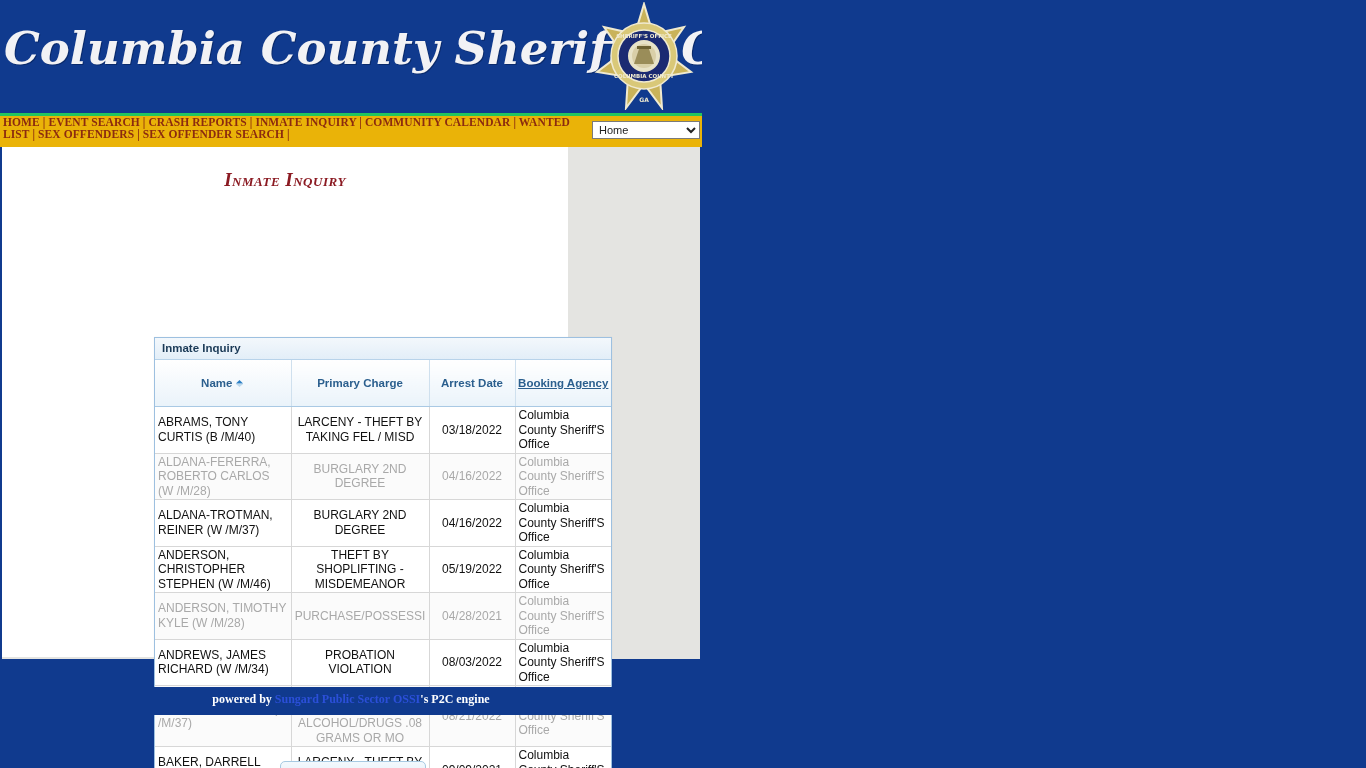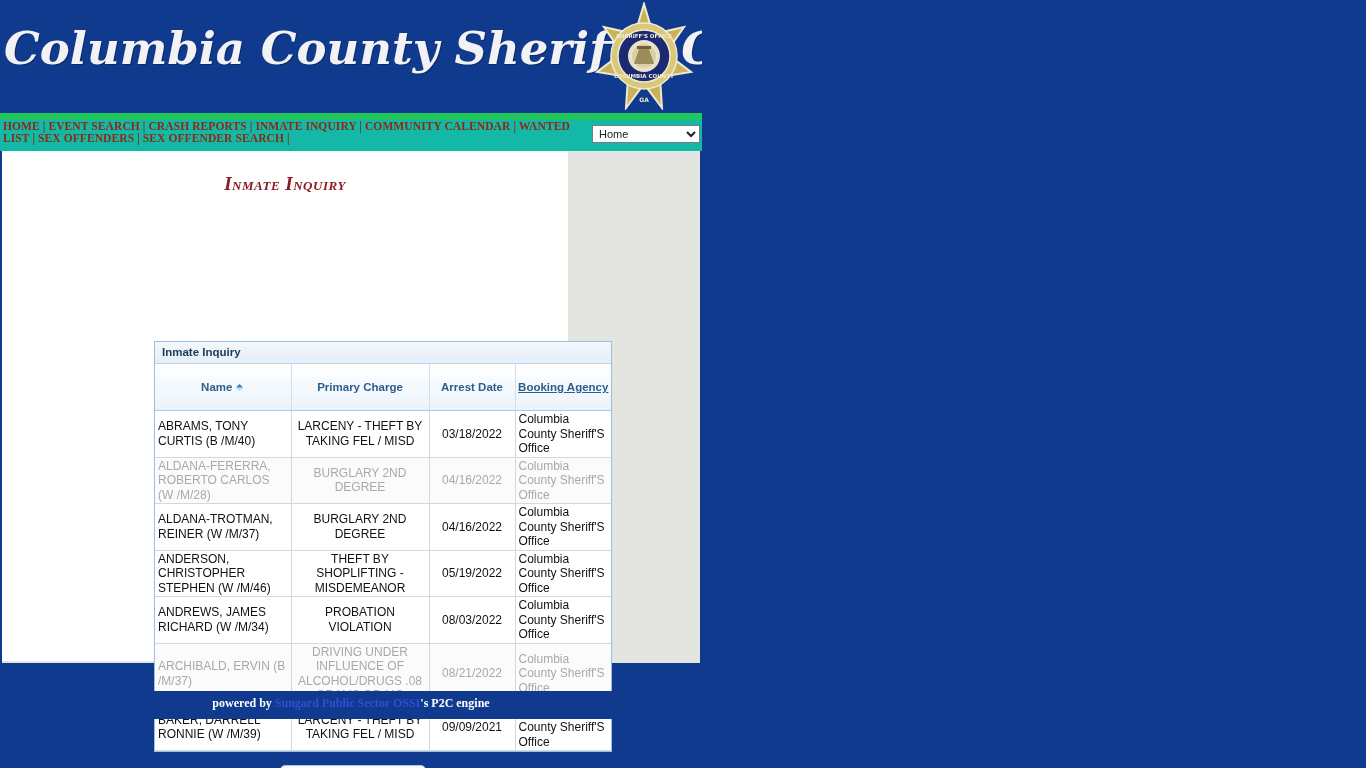--- a/index.html
+++ b/index.html
@@ -46,22 +46,22 @@
     position: absolute;
     left: 590px;
     top: 2px;
     width: 108px;
     height: 108px;
   }
 
   
   #navbar {
     position: relative;
-    background: #14b8a6;
-    border-top: 7px solid #22c55e;
+    background: #eab308;
+    border-top: 3px solid #22c55e;
     min-height: 28px;
     padding: 1px 0 2px 0;
   }
   #navlinks {
     width: 570px;
     padding-left: 3px;
     font-family: "Liberation Serif", serif;
     font-weight: bold;
     font-size: 11.5px;
     line-height: 11.5px;
@@ -321,20 +321,26 @@
               <td class="c-charge">BURGLARY 2ND DEGREE</td>
               <td class="c-date">04/16/2022</td>
               <td class="c-agency">Columbia County Sheriff'S Office</td>
             </tr>
             <tr class="row-norm">
               <td class="c-name">ANDERSON, CHRISTOPHER STEPHEN (W /M/46)</td>
               <td class="c-charge">THEFT BY SHOPLIFTING - MISDEMEANOR</td>
               <td class="c-date">05/19/2022</td>
               <td class="c-agency">Columbia County Sheriff'S Office</td>
             </tr>
+            <tr class="row-dim">
+              <td class="c-name">ANDERSON, TIMOTHY KYLE (W /M/28)</td>
+              <td class="c-charge nowrapcell">PURCHASE/POSSESSI</td>
+              <td class="c-date">04/28/2021</td>
+              <td class="c-agency">Columbia County Sheriff'S Office</td>
+            </tr>
             <tr class="row-norm">
               <td class="c-name">ANDREWS, JAMES RICHARD (W /M/34)</td>
               <td class="c-charge">PROBATION VIOLATION</td>
               <td class="c-date">08/03/2022</td>
               <td class="c-agency">Columbia County Sheriff'S Office</td>
             </tr>
             <tr class="row-dim">
               <td class="c-name">ARCHIBALD, ERVIN (B /M/37)</td>
               <td class="c-charge">DRIVING UNDER INFLUENCE OF ALCOHOL/DRUGS .08 GRAMS OR MO</td>
               <td class="c-date">08/21/2022</td>

